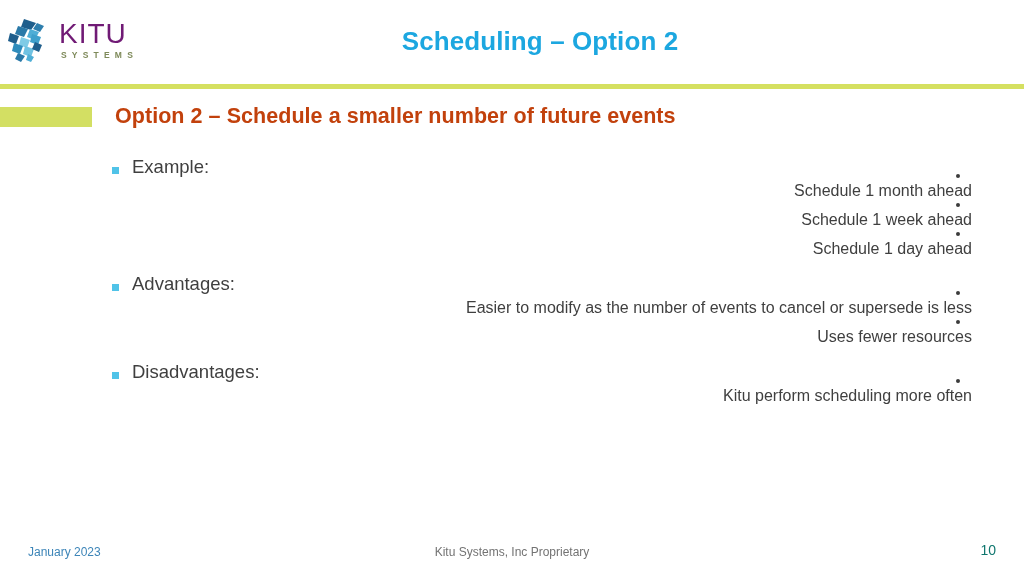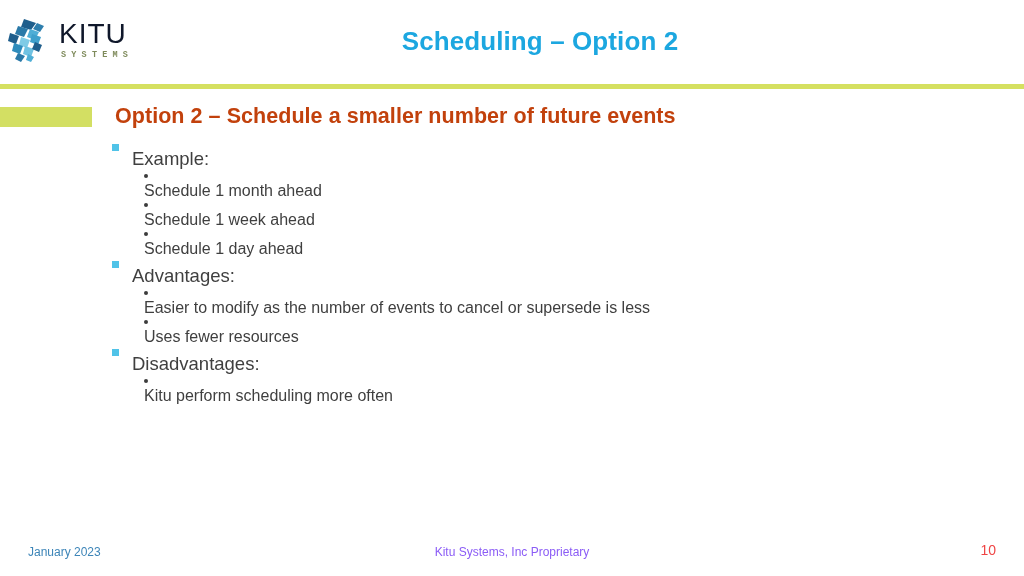--- a/index.html
+++ b/index.html
@@ -40,25 +40,25 @@
     display: flex;
     flex-direction: column;
     justify-content: center;
     line-height: 1;
   }
   #logo-kitu {
     font-family: "Liberation Sans", sans-serif;
     font-size: 28px;
     font-weight: 400;
     letter-spacing: 1px;
-    color: #0f172a;
+    color: #701a75;
     line-height: 1;
   }
   #logo-systems {
-    font-family: Liberation Mono, monospace;
+    font-family: Liberation Sans, sans-serif;
     font-size: 8.5px;
     font-weight: 700;
     letter-spacing: 5.2px;
     color: #7E8A5A;
     line-height: 1;
     margin-top: 3px;
     margin-left: 2px;
   }
 
   
@@ -107,21 +107,21 @@
 
   
   #body-list {
     position: absolute;
     left: 112px;
     top: 148px;
     width: 860px;
   }
   .bullet-row {
     display: flex;
-    align-items: flex-start;
+    align-items: flex-end;
   }
   .bullet-row.level1 {
     margin-bottom: 0px;
     height: 30px;
   }
   .bullet-row.level2 {
     height: 29px;
     padding-left: 32px;
     flex-direction: column;
   }
@@ -173,28 +173,28 @@
     color: #3D85B8;
     white-space: nowrap;
   }
   #footer-note {
     position: absolute;
     left: 0;
     top: 0;
     width: 1024px;
     text-align: center;
     font-size: 12px;
-    color: #8b5cf6;
+    color: #737373;
   }
   #footer-page {
     position: absolute;
     right: 28px;
     top: -3px;
     font-size: 14px;
-    color: #ef4444;
+    color: #0f766e;
     text-align: center;
   }
 </style>
 </head>
 <body>
 
 <div id="slide">
 
   <div id="logo-block">
     <svg id="logo-mark" viewBox="0 0 48 48">

